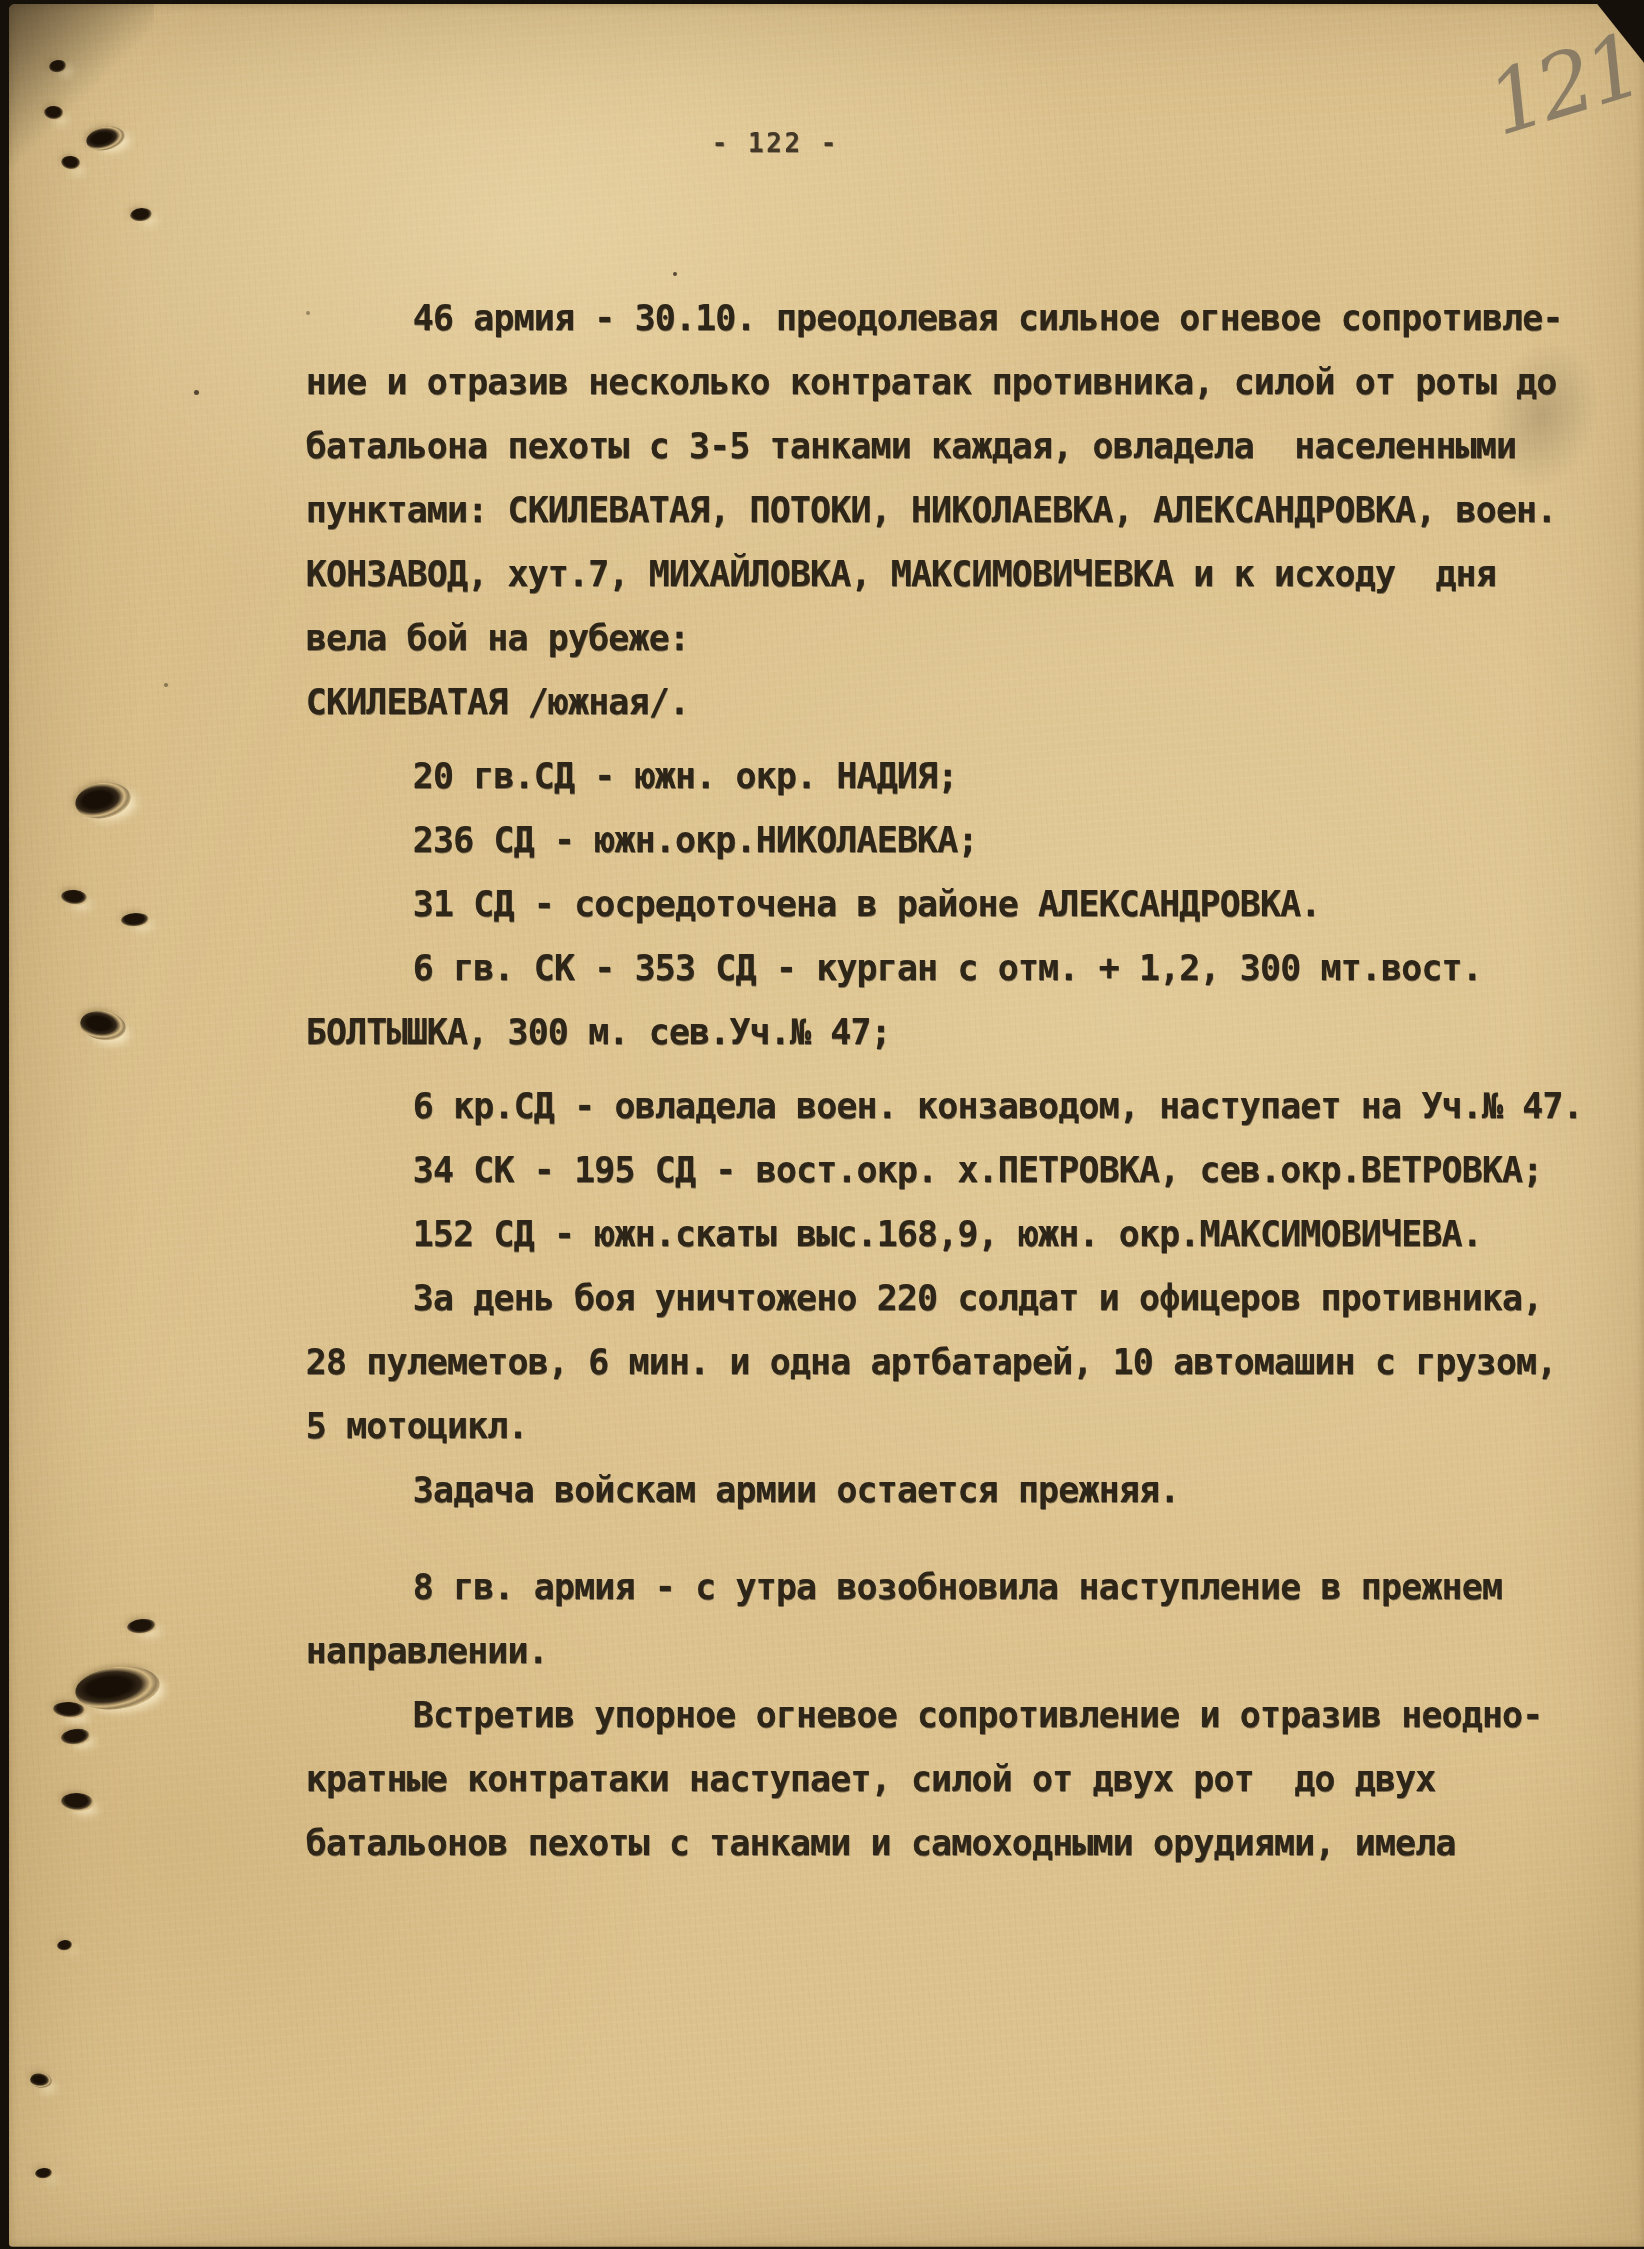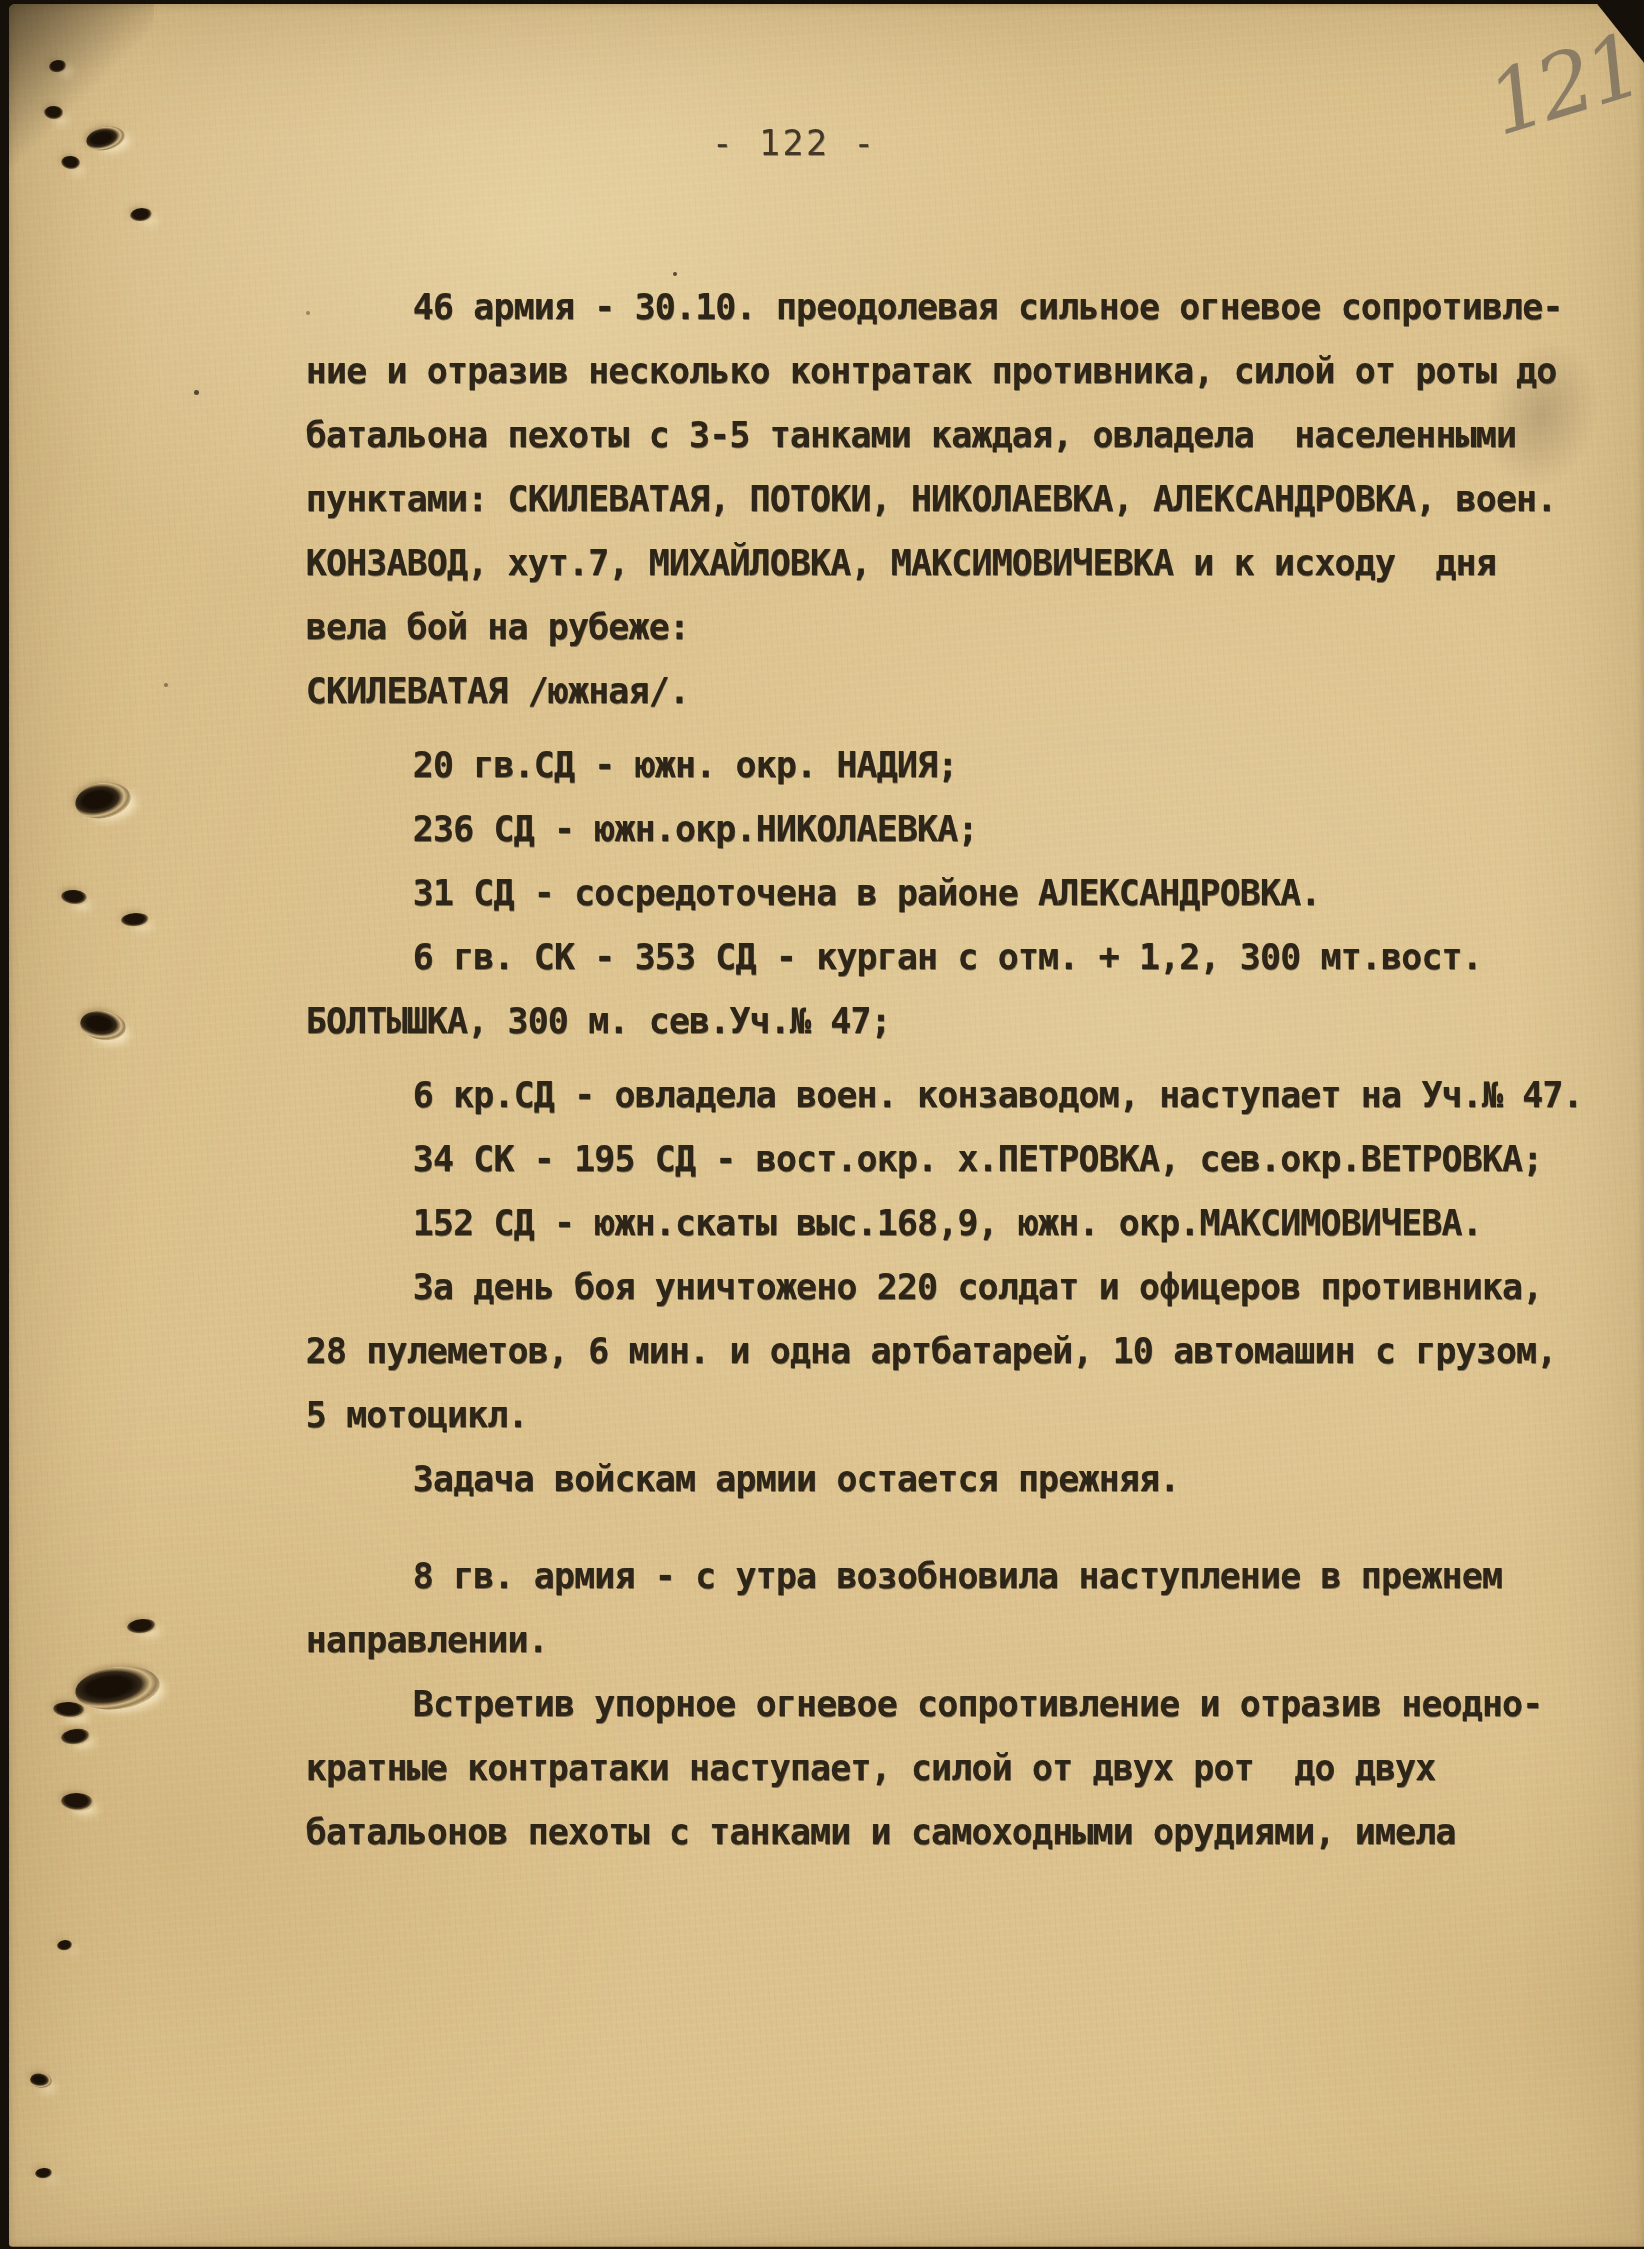--- a/index.html
+++ b/index.html
@@ -28,42 +28,42 @@
       repeating-linear-gradient(86deg, rgba(120,90,40,.045) 0 1.3px, transparent 1.3px 5.7px),
       repeating-linear-gradient(-4deg, rgba(255,246,214,.05) 0 1.9px, transparent 1.9px 8.2px),
       var(--paper);
     box-shadow: inset 0 0 120px rgba(118,88,42,.28), inset 0 0 10px rgba(95,70,32,.30);
     border-radius:6.3px 0 0 3.8px;
     clip-path: polygon(0 0, calc(100% - 47px) 0, 100% 59px, 100% 100%, 0 100%);
   }
   .page-number{
     position:absolute;
     left:703px;top:120px;
-    font-size:35px;line-height:38px;
-    font-weight:400;
+    font-size:26px;line-height:38px;
+    font-weight:700;
     color:var(--ink);
     letter-spacing:2.5px;
     opacity:.88;
     text-shadow:0.6px 0.6px 0.6px rgba(46,37,25,.45);
     white-space:pre;
   }
   .handwritten{
     position:absolute;
     left:1479px;top:38px;
     font-family:"DejaVu Serif","Liberation Serif",serif;
     font-style:italic;
     font-size:87px;line-height:87px;
     color:var(--pencil);
     opacity:.85;
     transform:rotate(-17deg);
     letter-spacing:-5px;
   }
   .text-block{
     position:absolute;
-    left:297px;right:25px;top:271px;
+    left:297px;right:25px;top:282px;
     font-size:35px;
     line-height:64px;
     font-weight:700;
     color:var(--ink);
     text-shadow:0.4px 0.5px 0.4px rgba(46,37,25,.55), -0.3px 0 0.3px rgba(46,37,25,.30);
   }
   .line{white-space:pre;letter-spacing:-0.9px;}
   .line.indent{padding-left:107px;}
   .line.gap-sm{margin-top:10px;}
   .line.gap-lg{margin-top:33px;}

